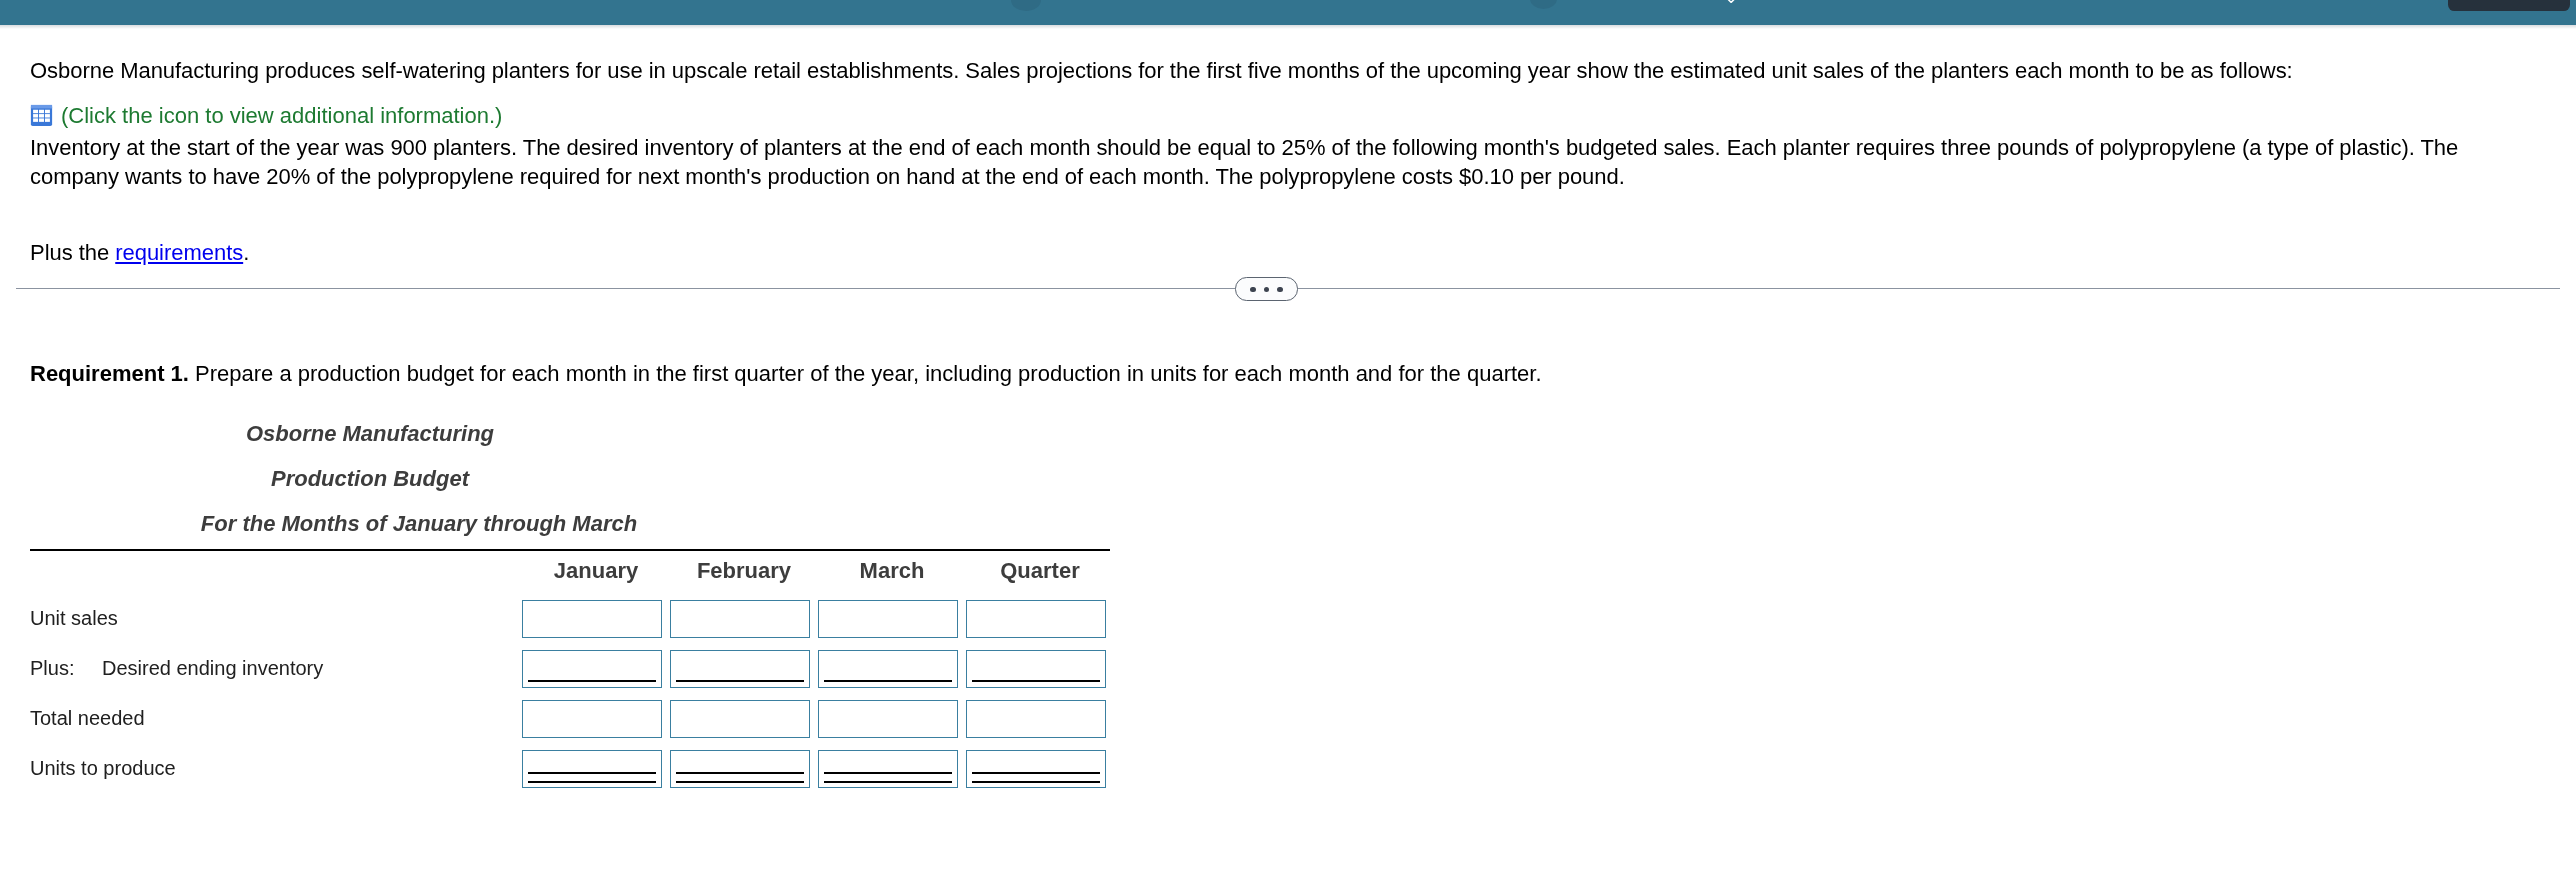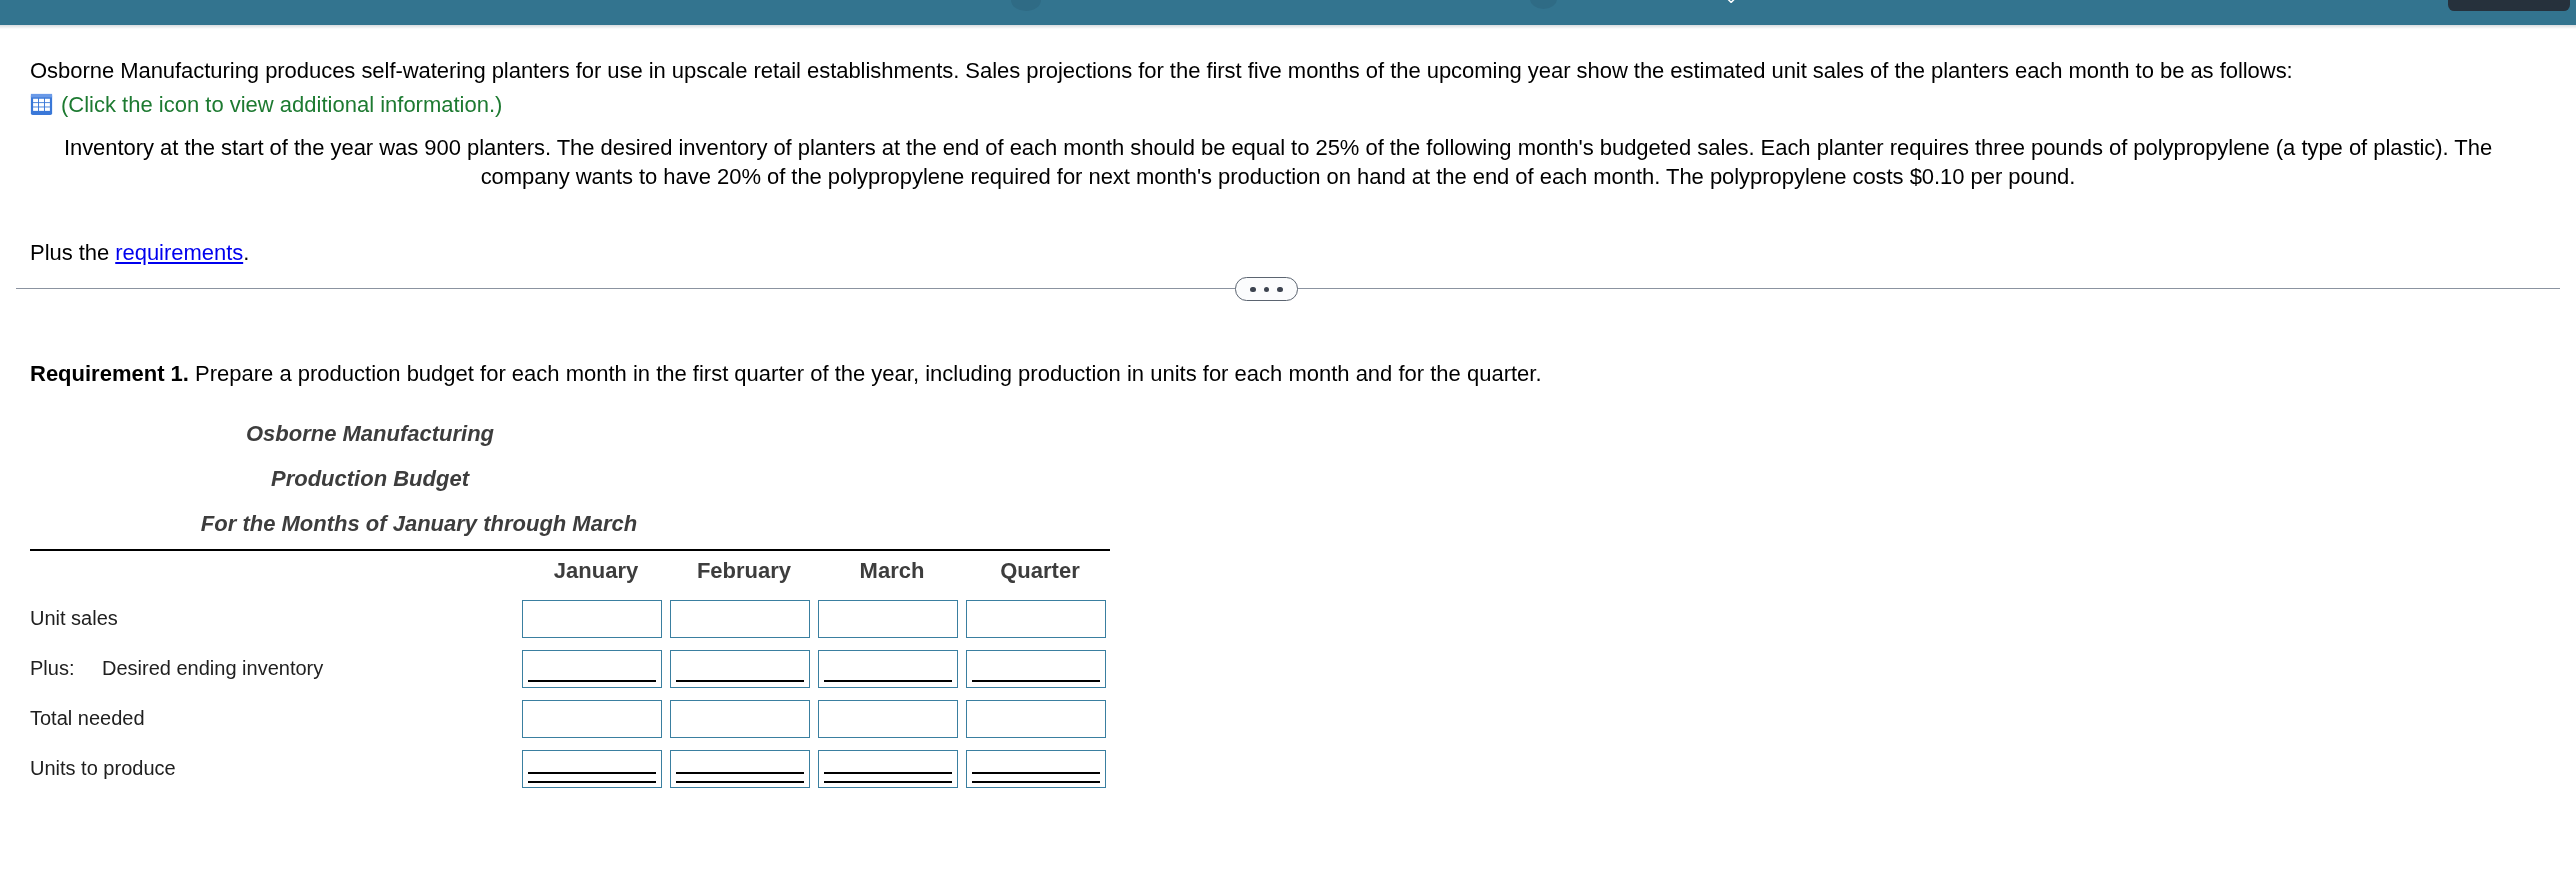--- a/index.html
+++ b/index.html
@@ -64,24 +64,24 @@
   .para {
     margin: 0;
     padding: 0 30px 0 30px;
     font-size: 22px;
     line-height: 29px;
     color: #000000;
     letter-spacing: -0.04px;
   }
   #para-1 { position: absolute; top: 27px; left: 0; width: 2515px; }
   #icon-line  { position: absolute; top: 64px; left: 0; }
-  #para-2 { position: absolute; top: 104px; left: 0; width: 2496px; text-align: center; }
+  #para-2 { position: absolute; top: 104px; left: 0; width: 2496px; }
   #para-3 { position: absolute; top: 209px; left: 0; }
 
-  #icon-line { display: flex; align-items: center; padding-left: 30px; }
+  #icon-line { display: flex; align-items: center; padding-left: 30px; margin-top: 11px; }
   #grid-icon {
     width: 23px; height: 23px;
     display: inline-block;
     margin-right: 8px;
     flex: none;
   }
   .green-note {
     color: #1d7a31;
     font-size: 22px;
     line-height: 23px;

